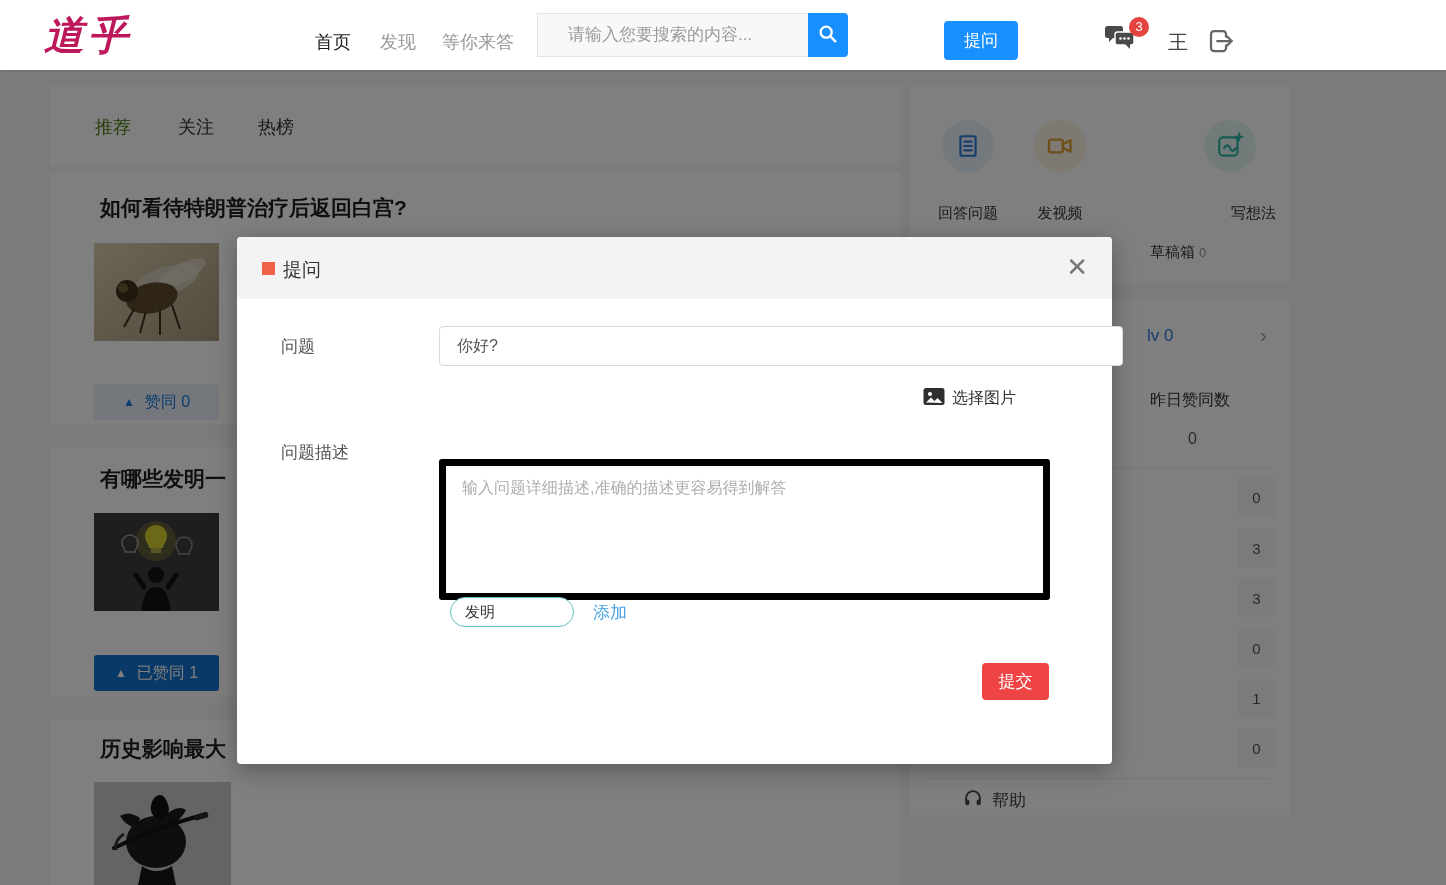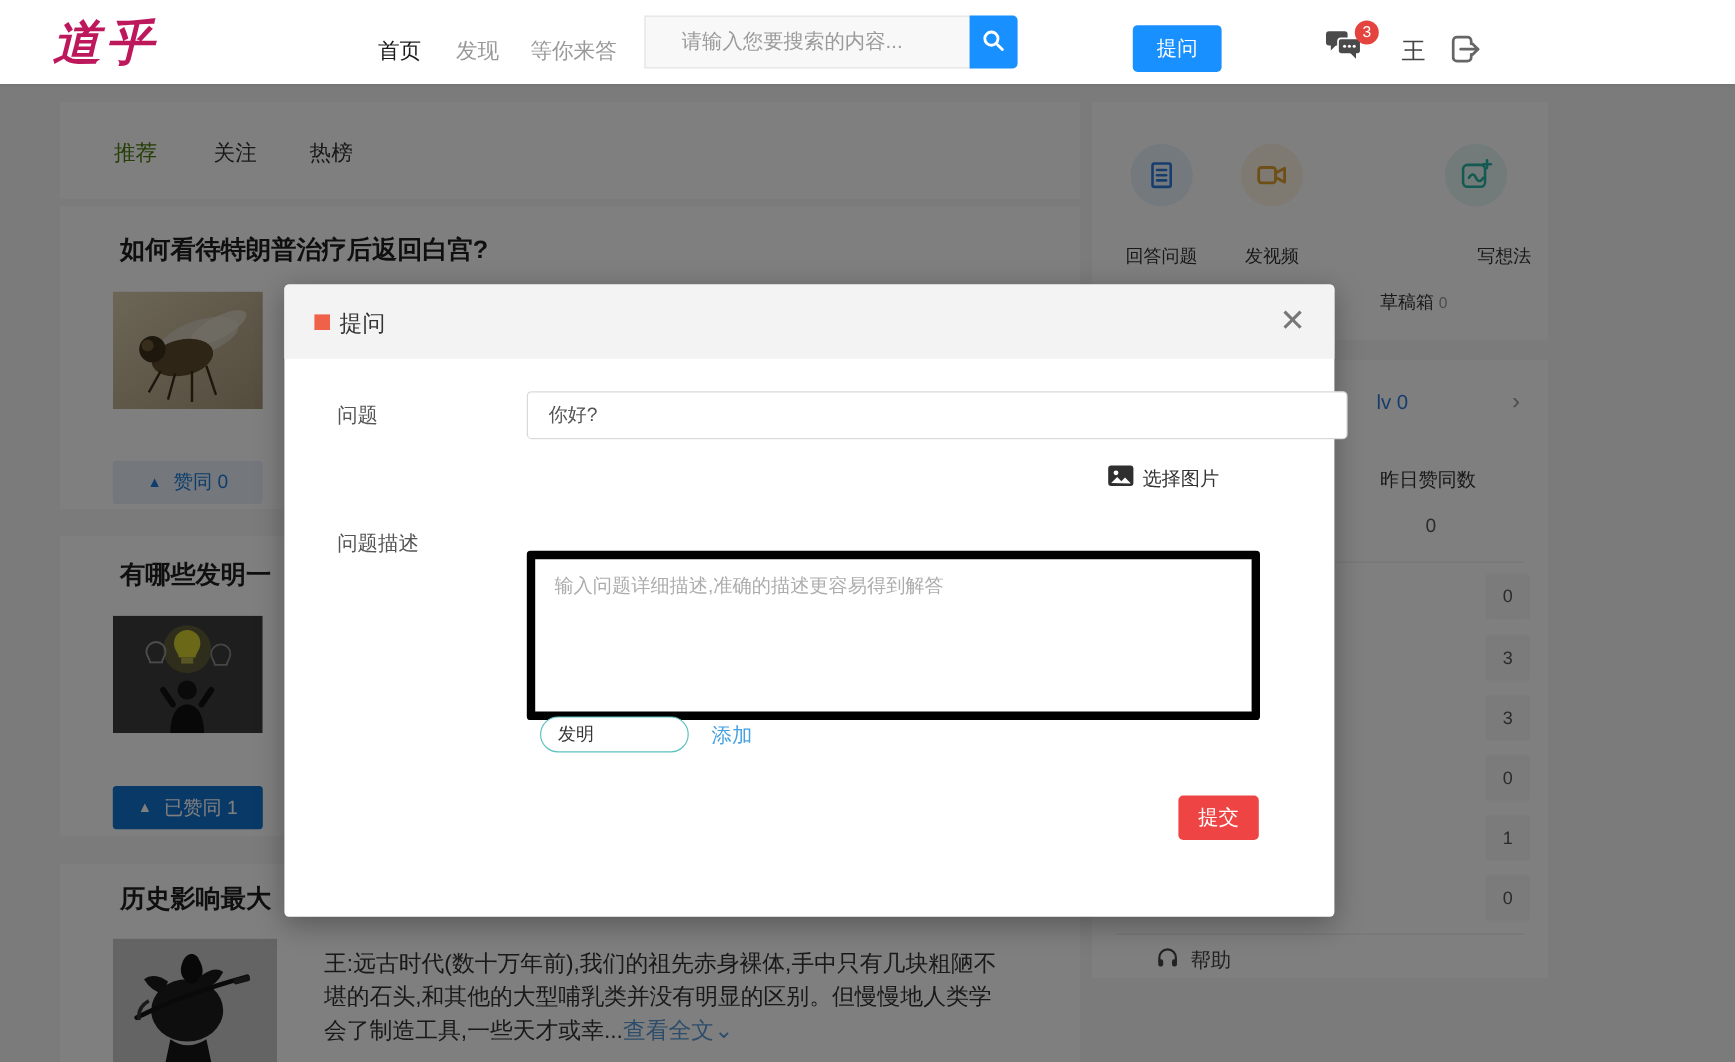--- a/index.html
+++ b/index.html
@@ -195,21 +195,20 @@
         <ellipse cx="62" cy="60" rx="30" ry="26" fill="#1c1c1c"></ellipse>
         <path d="M58 20 c-4 10 2 16 8 18 c8 -2 12 -10 6 -20 c-2 -6 -10 -8 -14 2z" fill="#101010"></path>
         <path d="M70 34 q14 -12 22 -6 q-6 12 -16 14z" fill="#1a1a1a"></path>
         <path d="M46 36 q-12 -8 -20 -2 q6 10 16 12z" fill="#1a1a1a"></path>
         <path d="M20 66 Q60 46 112 32" stroke="#141414" stroke-width="4" fill="none" stroke-linecap="round"></path>
         <rect x="100" y="34" width="14" height="5" rx="2" transform="rotate(-15 100 34)" fill="#2a2a2a"></rect>
         <path d="M48 84 q14 10 30 0 l4 19 h-38z" fill="#161616"></path>
         <path d="M30 52 q-10 6 -8 16" stroke="#333" stroke-width="3" fill="none"></path>
       </svg>
     </div>
-    <div class="excerpt"><span>王:远古时代(数十万年前),我们的祖先赤身裸体,手中只有几块粗陋不堪的石头,和其他的大型哺乳类并没有明显的区别。但慢慢地人类学会了制造工具,一些天才或幸...</span><span class="readmore">查看全文⌄</span></div>
   </div>
 
   <div class="card card-s1">
     <div class="creator-item ci-0">
       <div class="ci-circle">
         <svg width="26" height="26" viewBox="0 0 24 24" fill="none" stroke="#2f7bd9" stroke-width="2" stroke-linecap="round">
           <rect x="5" y="3" width="14" height="18" rx="1.5"></rect>
           <line x1="8.5" y1="8" x2="15.5" y2="8"></line>
             <line x1="8.5" y1="12" x2="15.5" y2="12"></line>
             <line x1="8.5" y1="16" x2="15.5" y2="16"></line>

